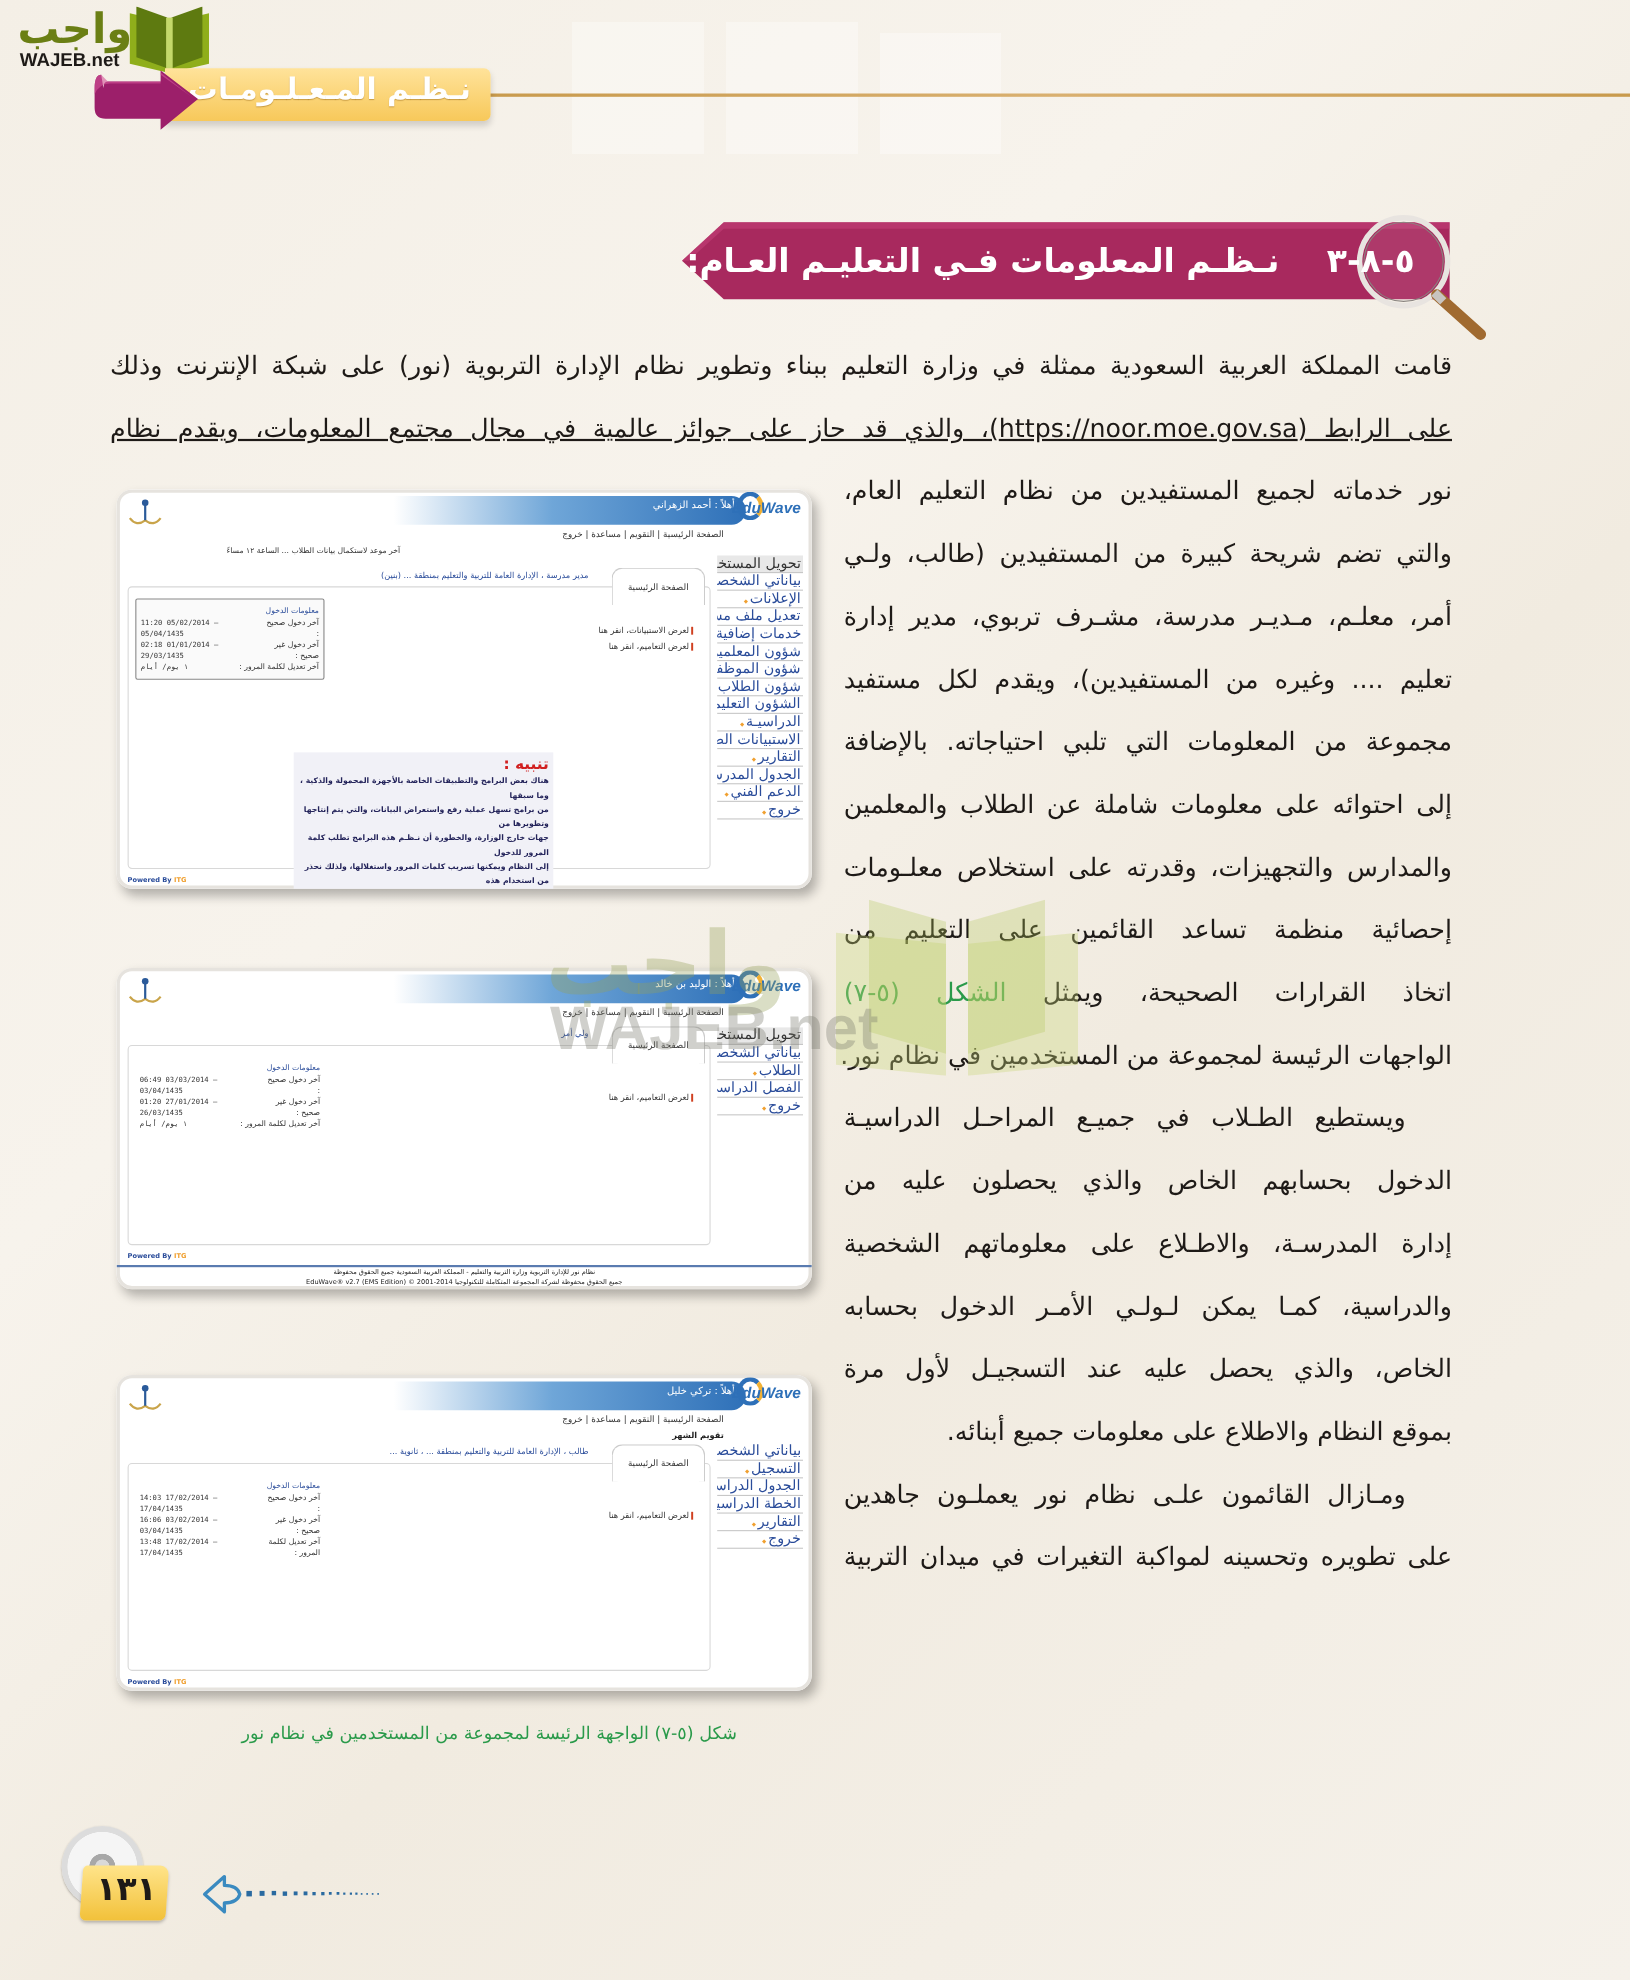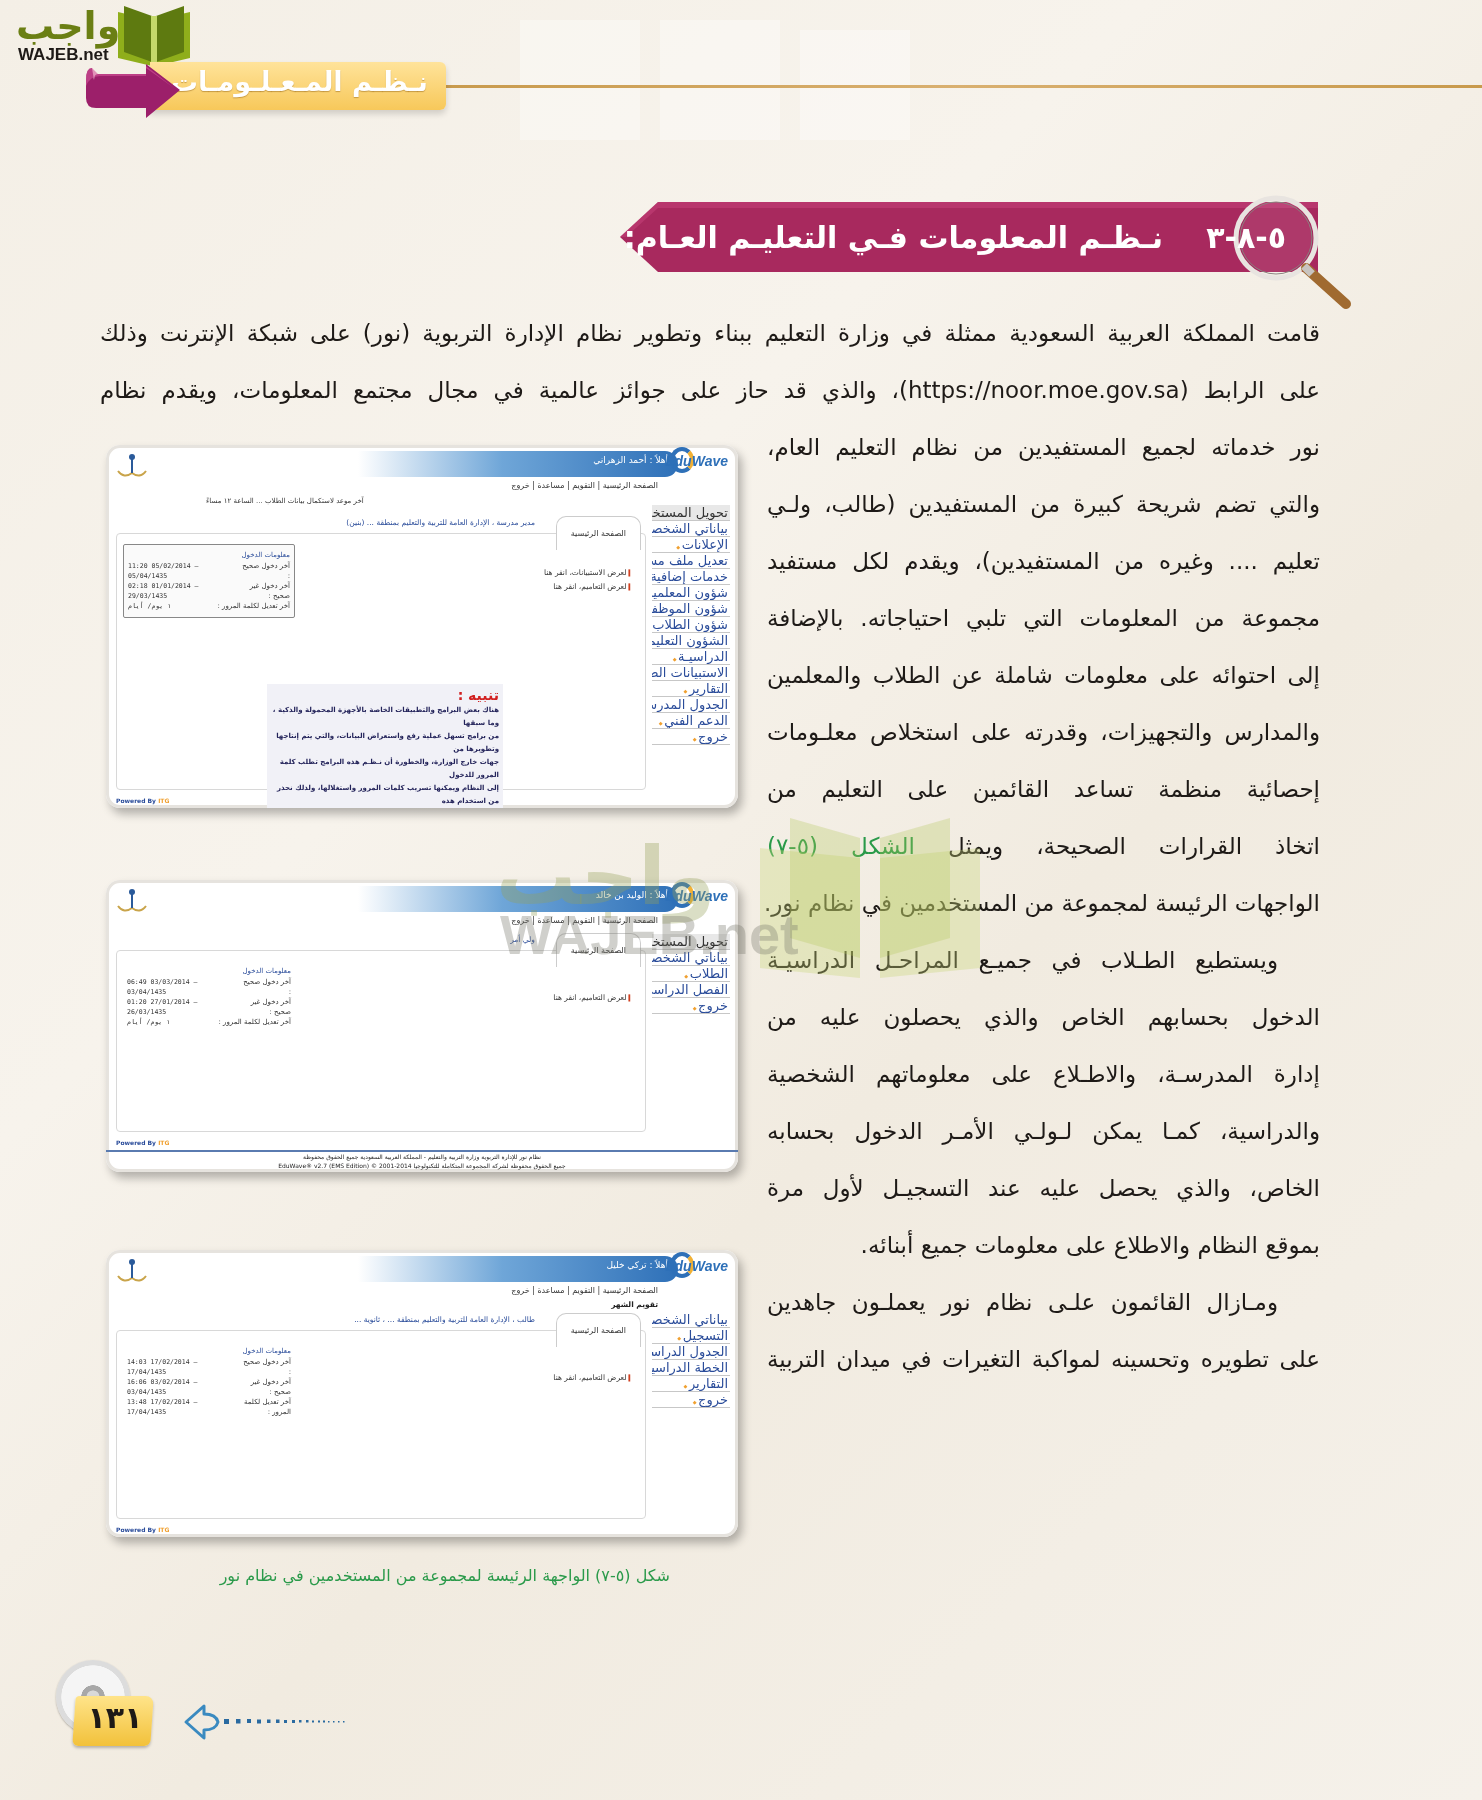--- a/index.html
+++ b/index.html
@@ -119,25 +119,26 @@
     <circle cx="68" cy="44" r="40" fill="none" stroke="#e8e4e0" stroke-width="5"></circle>
     <circle cx="68" cy="44" r="36" fill="rgba(255,255,255,0.08)" stroke="#8a8480" stroke-width="1"></circle>
     <line x1="98" y1="74" x2="138" y2="110" stroke="#a06a30" stroke-width="10" stroke-linecap="round"></line>
     <line x1="96" y1="72" x2="104" y2="80" stroke="#c8c4c0" stroke-width="8"></line>
   </svg>
   <div class="section-title">نـظـم المعلومات فـي التعليـم العـام:</div>
   <div class="section-number">٥-٨-٣</div>
 </div>
 
 <div class="para-full" style="top:305px;">قامت المملكة العربية السعودية ممثلة في وزارة التعليم ببناء وتطوير نظام الإدارة التربوية (نور) على شبكة الإنترنت وذلك</div>
-<div class="para-full" style="top:362px;">على الرابط (https://noor.moe.gov.sa)، والذي قد حاز على جوائز عالمية في مجال مجتمع المعلومات، ويقدم نظام</div>
+<div class="para-full" style="top:362px;text-decoration:underline;">على الرابط (https://noor.moe.gov.sa)، والذي قد حاز على جوائز عالمية في مجال مجتمع المعلومات، ويقدم نظام</div>
 
 <div class="col-text" style="top:419px;">
   <div class="col-line">نور خدماته لجميع المستفيدين من نظام التعليم العام،</div>
   <div class="col-line">والتي تضم شريحة كبيرة من المستفيدين (طالب، ولـي</div>
+  <div class="col-line">أمر، معلـم، مـديـر مدرسة، مشـرف تربوي، مدير إدارة</div>
   <div class="col-line">تعليم .... وغيره من المستفيدين)، ويقدم لكل مستفيد</div>
   <div class="col-line">مجموعة من المعلومات التي تلبي احتياجاته. بالإضافة</div>
   <div class="col-line">إلى احتوائه على معلومات شاملة عن الطلاب والمعلمين</div>
   <div class="col-line">والمدارس والتجهيزات، وقدرته على استخلاص معلـومات</div>
   <div class="col-line">إحصائية منظمة تساعد القائمين على التعليم من</div>
   <div class="col-line">
     <span>اتخاذ القرارات الصحيحة، ويمثل</span>
     <span class="green">الشكل (٥-٧)</span>
   </div>
   <div class="col-line last">الواجهات الرئيسة لمجموعة من المستخدمين في نظام نور.</div>

